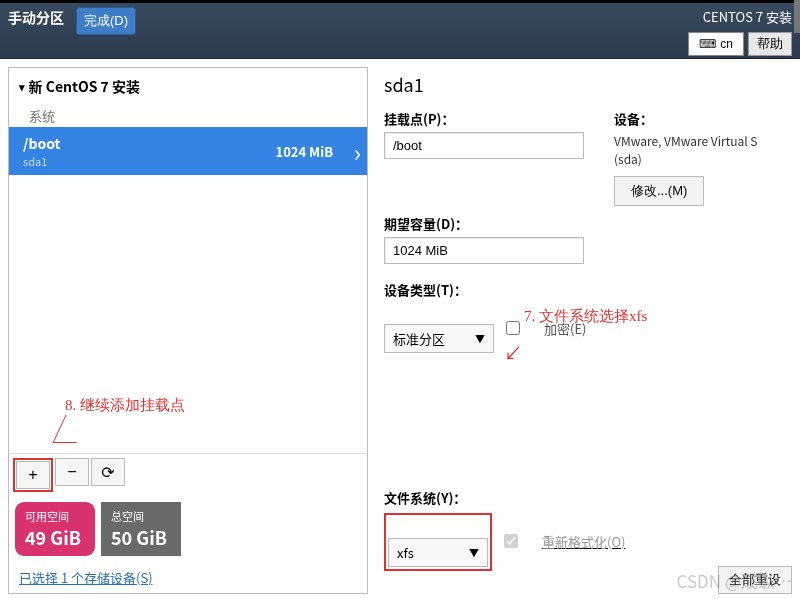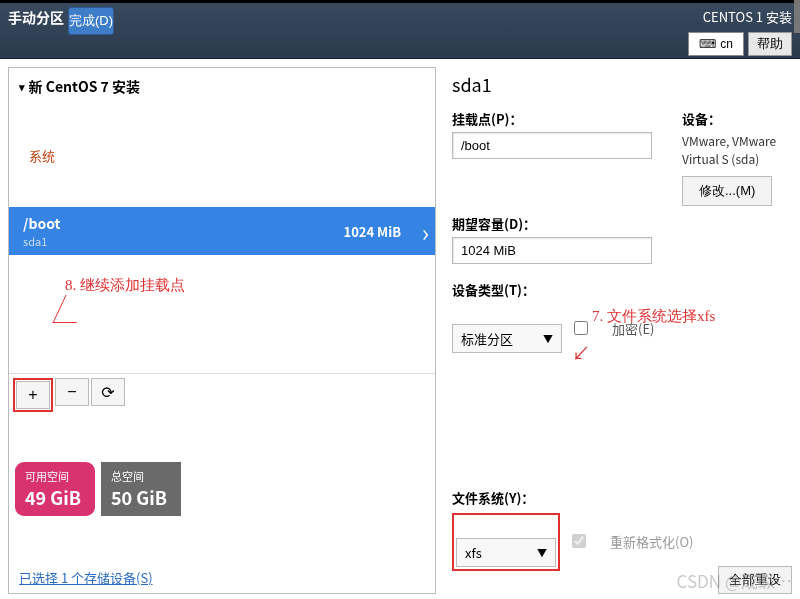--- a/index.html
+++ b/index.html
@@ -1,33 +1,33 @@
 <!DOCTYPE html>
 <html><head>
   <meta charset="utf-8">
   <style>
     * { box-sizing: border-box; margin: 0; padding: 0; }
     body { font-family: "Noto Sans CJK SC", "Microsoft YaHei", sans-serif; font-size: 13px; background: #fff; width: 800px; height: 599px; overflow: hidden; position: relative; }
     
     .header { background: linear-gradient(to bottom, #394a5e 0%, #2c3a4d 100%); color: #fff; height: 56px; display: flex; justify-content: space-between; align-items: flex-start; padding: 4px 8px; border-bottom: 1px solid #1a2332; }
     .header-left { display: flex; flex-direction: row; gap: 4px; }
     .header-title { font-size: 14px; font-weight: bold; }
-    .done-btn { background: #3e7dc8; border: 1px solid #2d5a94; border-radius: 3px; color: #fff; padding: 4px 0; font-size: 13px; cursor: pointer; }
+    .done-btn { background: #3e7dc8; border: 1px solid #2d5a94; border-radius: 3px; color: #fff; padding: 4px 7px; font-size: 13px; cursor: pointer; margin-left: 8px; }
     .header-right { display: flex; flex-direction: column; align-items: flex-end; gap: 6px; }
     .header-subtitle { font-size: 13px; font-weight: normal; }
     .header-controls { display: flex; gap: 4px; }
     .lang-btn { background: #fff; border: 1px solid #888; padding: 2px 10px; font-size: 12px; display: flex; align-items: center; gap: 4px; }
     .help-btn { background: #e8e8e8; border: 1px solid #999; padding: 2px 8px; font-size: 13px; }
     
     .main { display: flex; height: calc(100% - 56px); padding: 8px; gap: 8px; }
     
-    .left-panel { width: 428px; display: flex; flex-direction: column; border: 1px solid #bbb; background: #fff; gap: 40px; }
+    .left-panel { width: 360px; display: flex; flex-direction: column; border: 1px solid #bbb; background: #fff; }
     .install-header { padding: 8px 10px; font-weight: bold; font-size: 14px; display: flex; align-items: center; gap: 4px; }
     .install-header::before { content: "▾"; font-size: 11px; }
-    .system-label { padding: 2px 20px; color: #c2410c; font-size: 13px; }
+    .system-label { padding: 2px 20px; color: #737373; font-size: 13px; }
     .partition-item { background: #3584e4; color: #fff; padding: 6px 14px; display: flex; justify-content: space-between; align-items: center; position: relative; }
     .partition-item::after { content: "›"; position: absolute; right: 6px; font-size: 24px; color: #fff; }
     .partition-left { display: flex; flex-direction: column; }
     .partition-name { font-weight: bold; font-size: 14px; }
     .partition-dev { font-size: 11px; color: #cde; }
     .partition-size { font-weight: bold; padding-right: 20px; }
     
     .left-spacer { flex: 1; position: relative; }
     .annotation { color: #e03030; font-family: "SimSun", serif; font-size: 15px; position: absolute; }
     .anno8 { bottom: 38px; left: 56px; }
@@ -79,21 +79,21 @@
 
 <div class="top-bar"></div>
 <div class="right-bar"></div>
 
 <div class="header">
   <div class="header-left">
     <div class="header-title">手动分区</div>
     <button class="done-btn">完成(D)</button>
   </div>
   <div class="header-right">
-    <div class="header-subtitle">CENTOS 1 安装</div>
+    <div class="header-subtitle">CENTOS 7 安装</div>
     <div class="header-controls">
       <button class="lang-btn">
         <span>⌨</span>
         <span>cn</span>
       </button>
       <button class="help-btn">帮助</button>
     </div>
   </div>
 </div>
 
@@ -171,21 +171,21 @@
         </div>
         <div class="check-row">
           <input type="checkbox" class="chk" style="">
           <span class="chk-label">加密(E)</span>
         </div>
       </div>
     </div>
 
     <div class="form-col narrow">
       <div class="label">文件系统(Y)：</div>
-      <div style="display:flex; gap:12px; align-items:center;">
+      <div style="display:flex; gap:12px; align-items:center;text-decoration:underline;">
         <span class="fs-red">
           <div class="select-wrap" style="width:100px;">
             <span>xfs</span>
             <span class="caret">▼</span>
           </div>
         </span>
         <div class="check-row">
           <input type="checkbox" class="chk" checked="" disabled="" style="">
           <span class="chk-label disabled">重新格式化(O)</span>
         </div>

